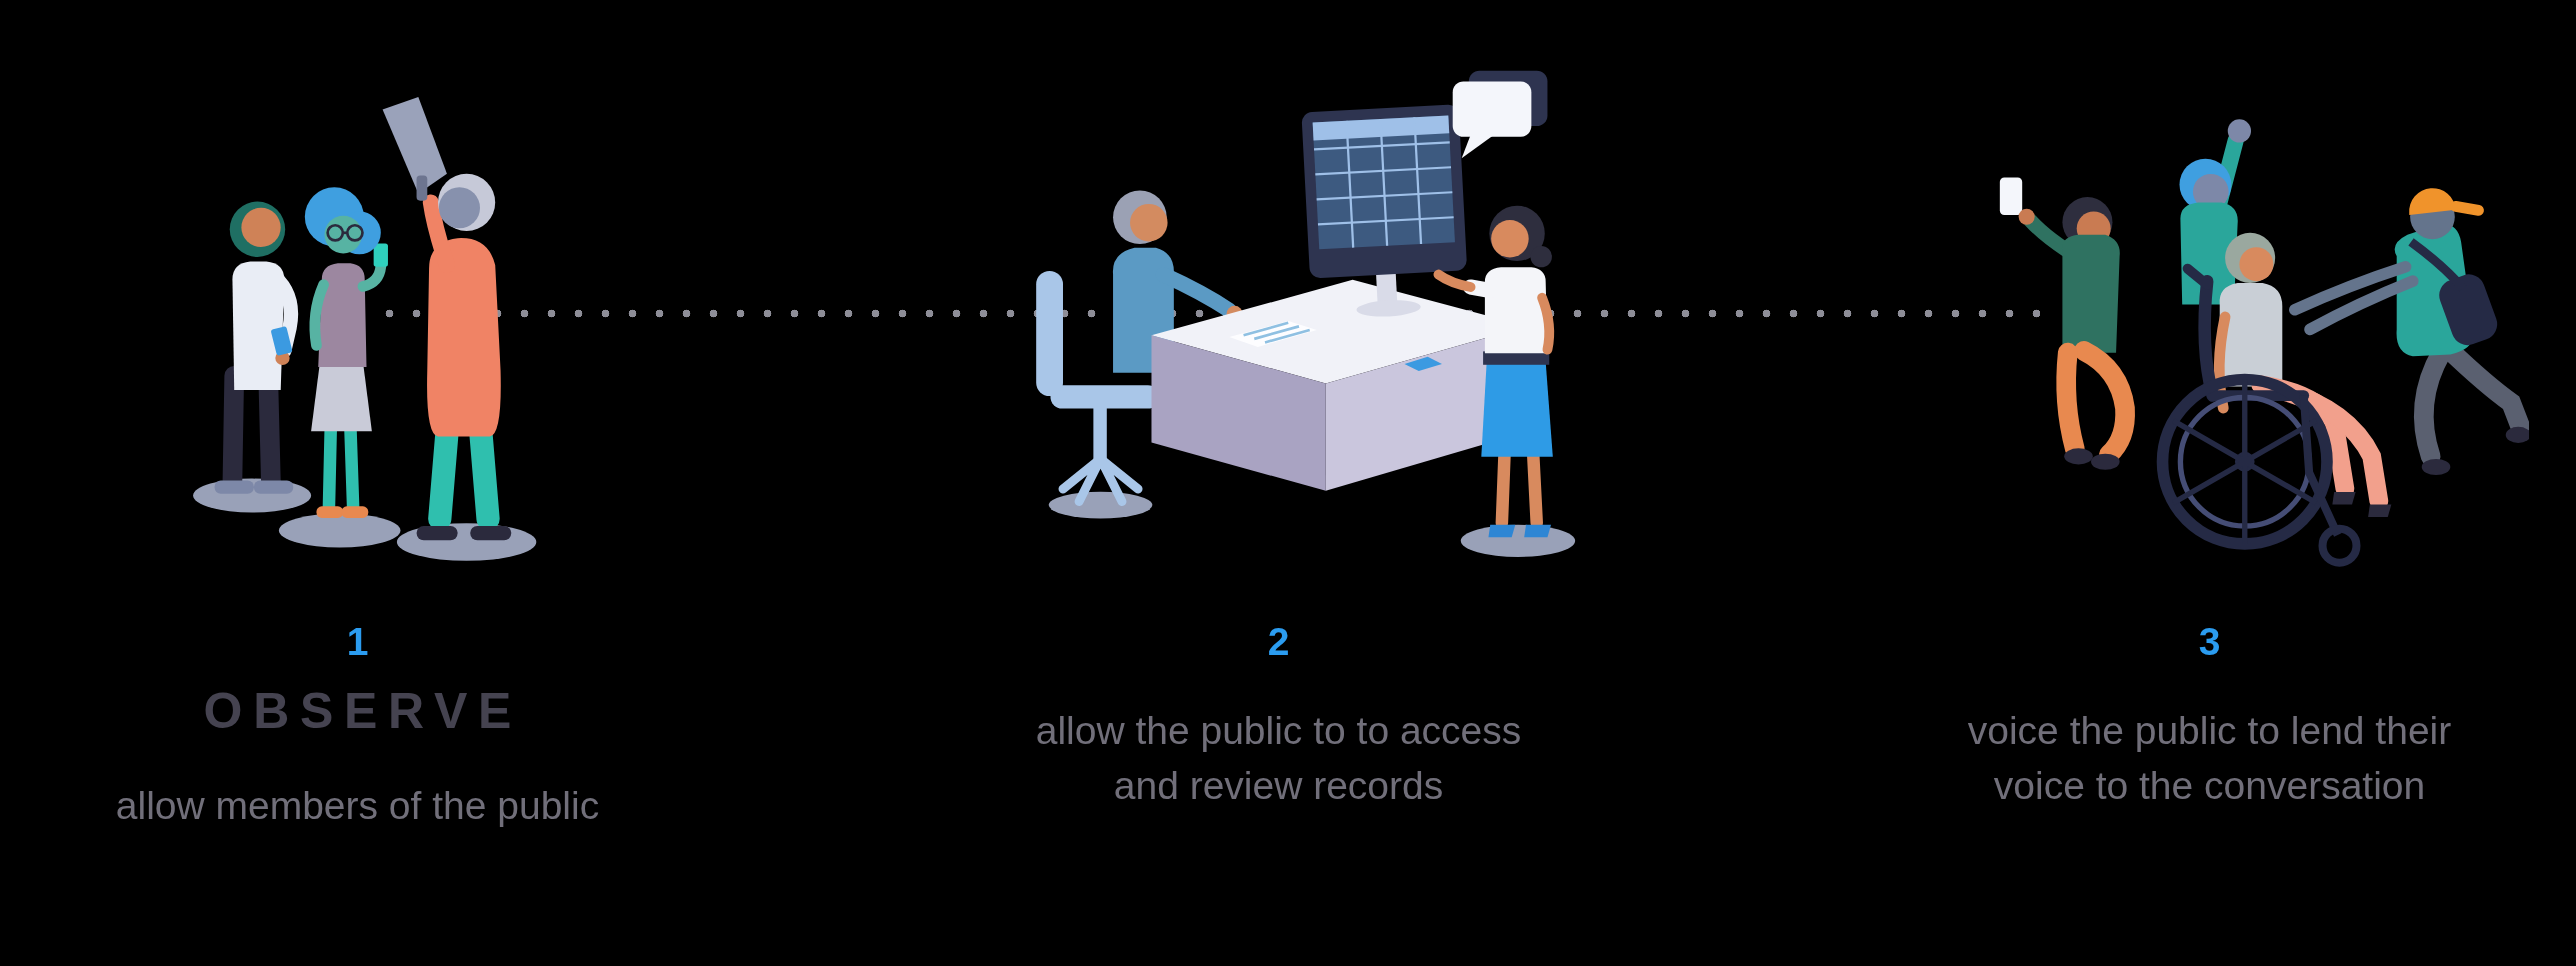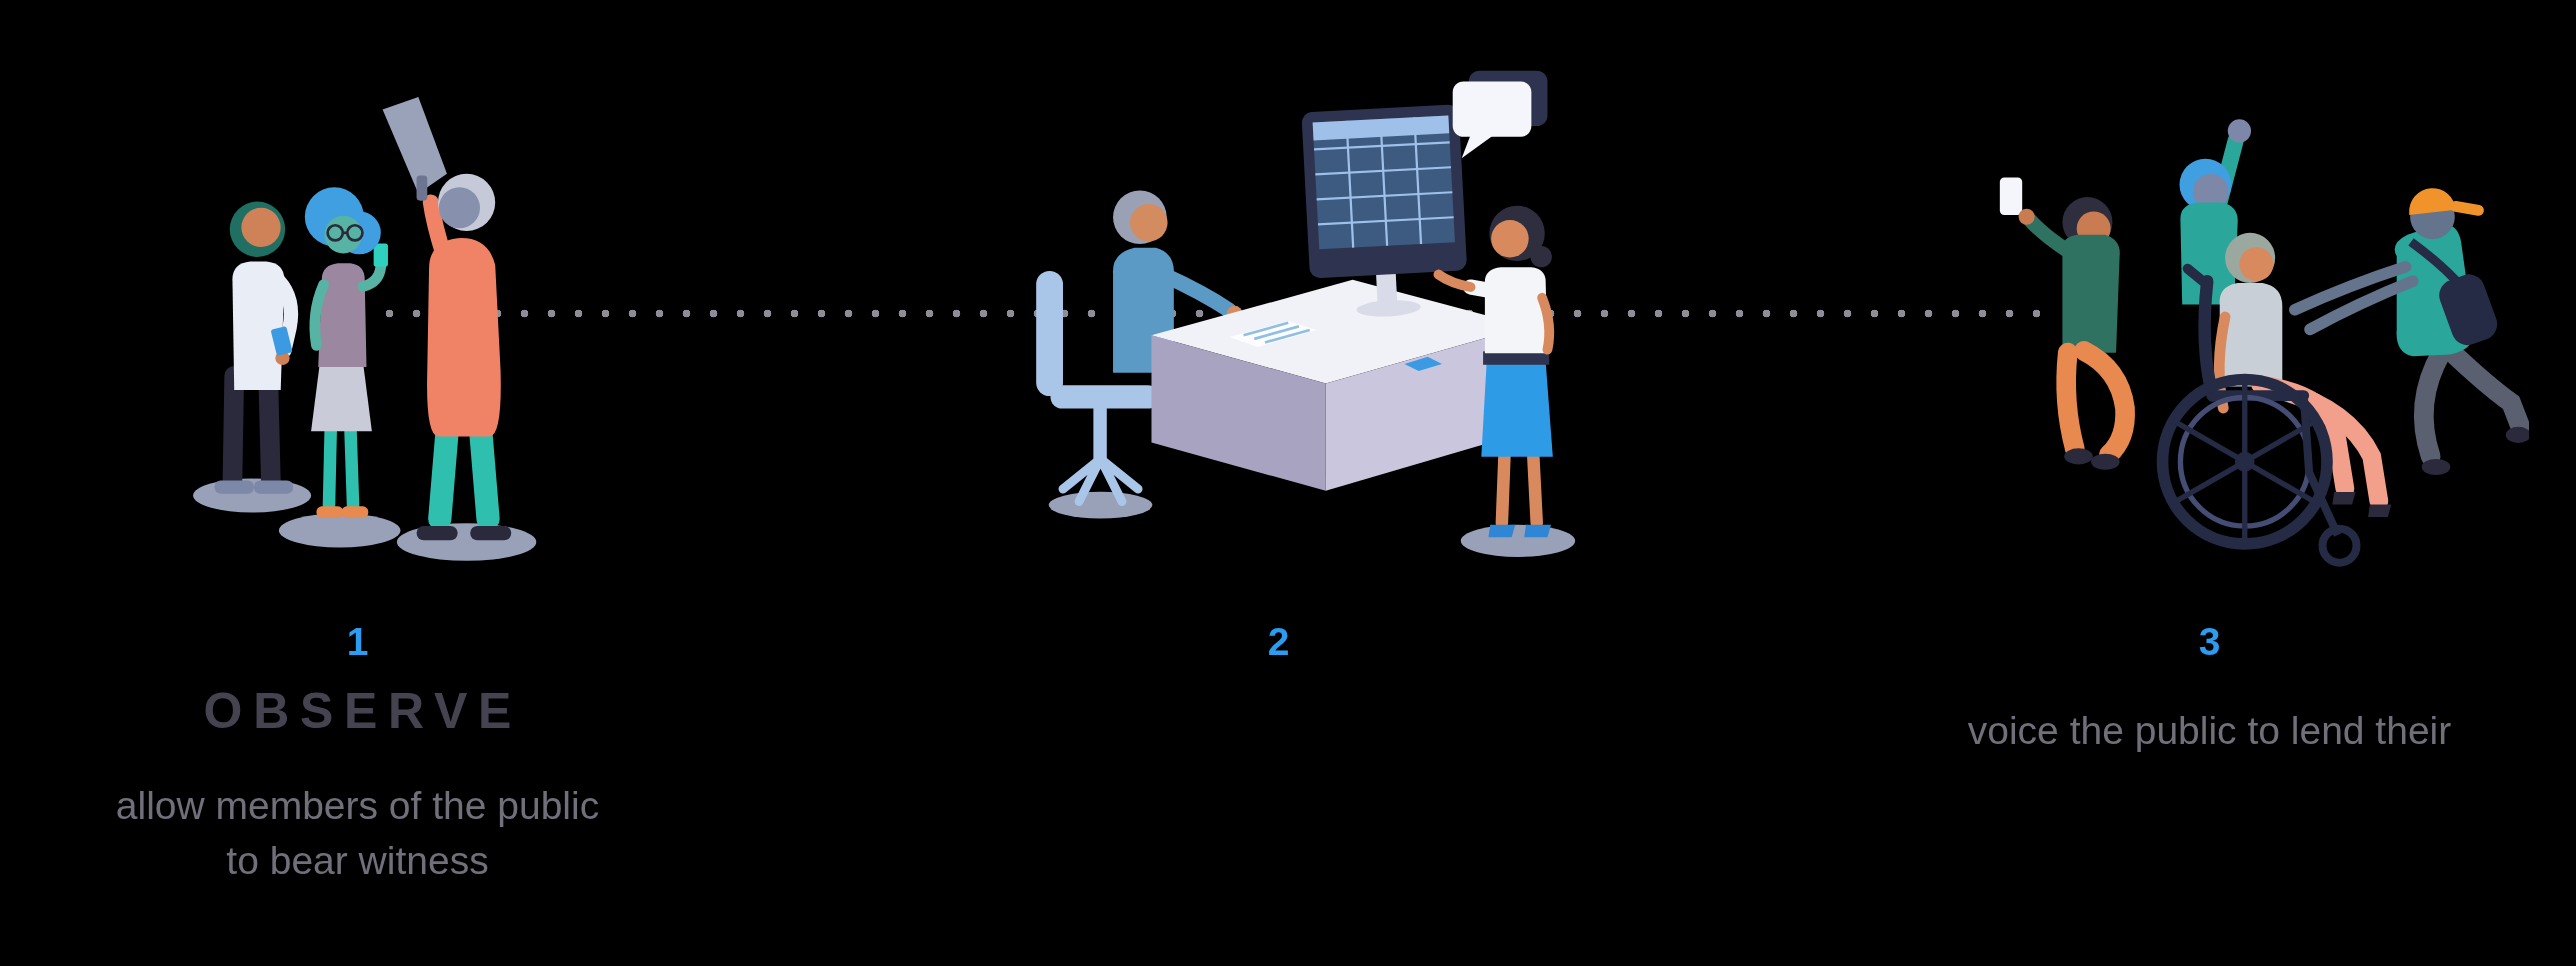--- a/index.html
+++ b/index.html
@@ -243,26 +243,27 @@
         <circle cx="542" cy="184" r="25" fill="#64748c"></circle>
         <path d="M516 180 A26 26 0 0 1 568 176 L516 182 Z" fill="#f0932b"></path>
         <rect x="562" y="166" width="38" height="12" rx="6" fill="#f0932b" transform="rotate(10 566 172)"></rect>
       </g>
     </svg>
   </div>
 
   <section class="caption caption-1">
     <div class="num">1</div>
     <h2 class="title">OBSERVE</h2>
-    <p class="desc"><span>allow members of the public</span><br><span>to bear witness</span></p>
+    <p class="desc"><span>allow members of the public</span><br></p>
   </section>
 
   <section class="caption caption-2">
     <div class="num">2</div>
+    <p class="desc"><span>allow the public to to access</span><br><span>and review records</span></p>
   </section>
 
   <section class="caption caption-3">
     <div class="num">3</div>
-    <p class="desc"><span>voice the public to lend their</span><br></p>
+    <p class="desc"><span>voice the public to lend their</span><br><span>voice to the conversation</span></p>
   </section>
 
 </div>
 
 
 </body></html>

